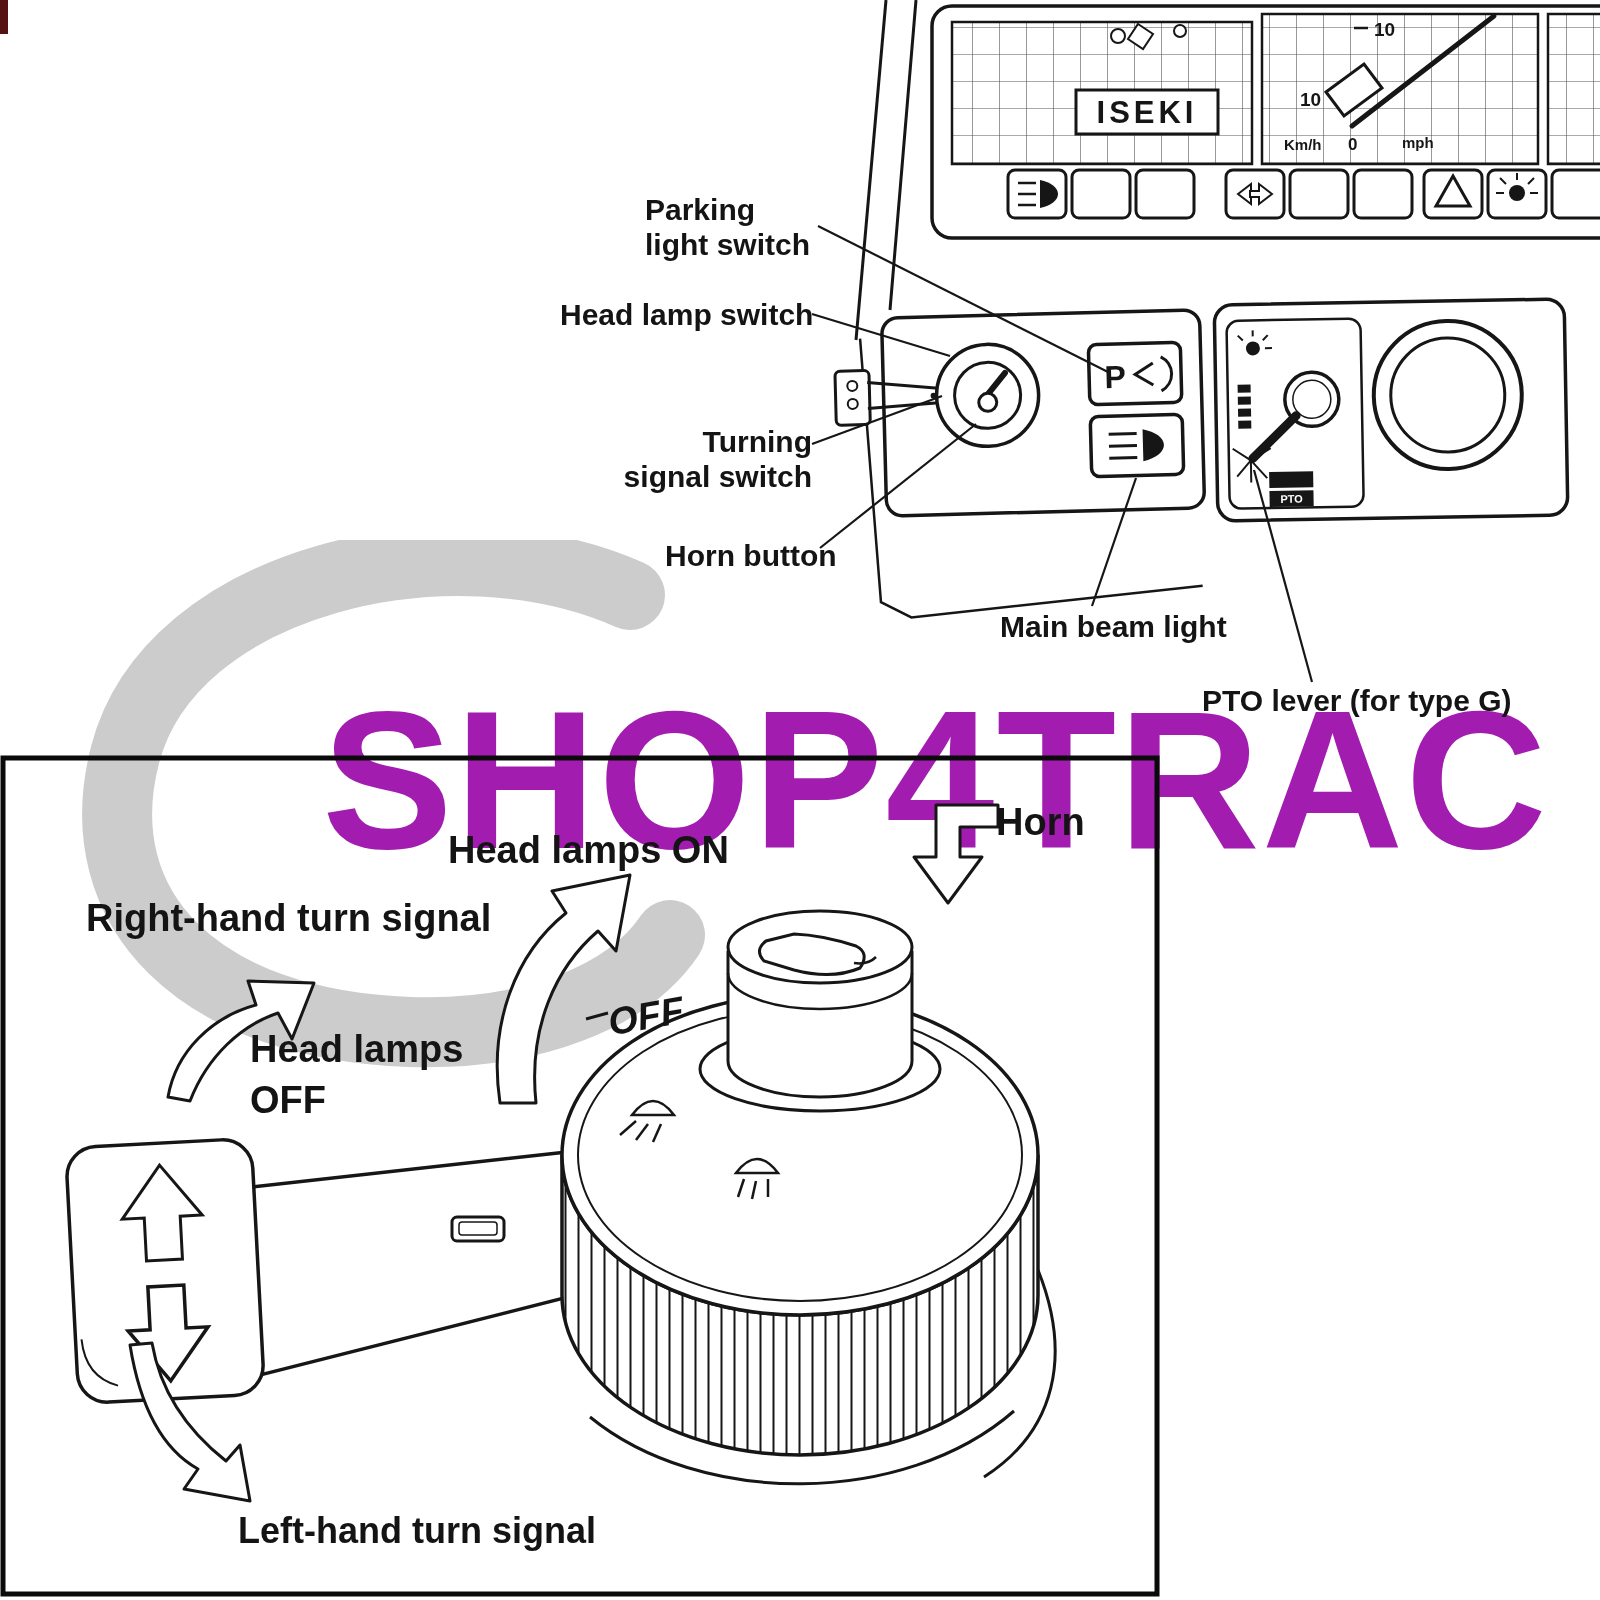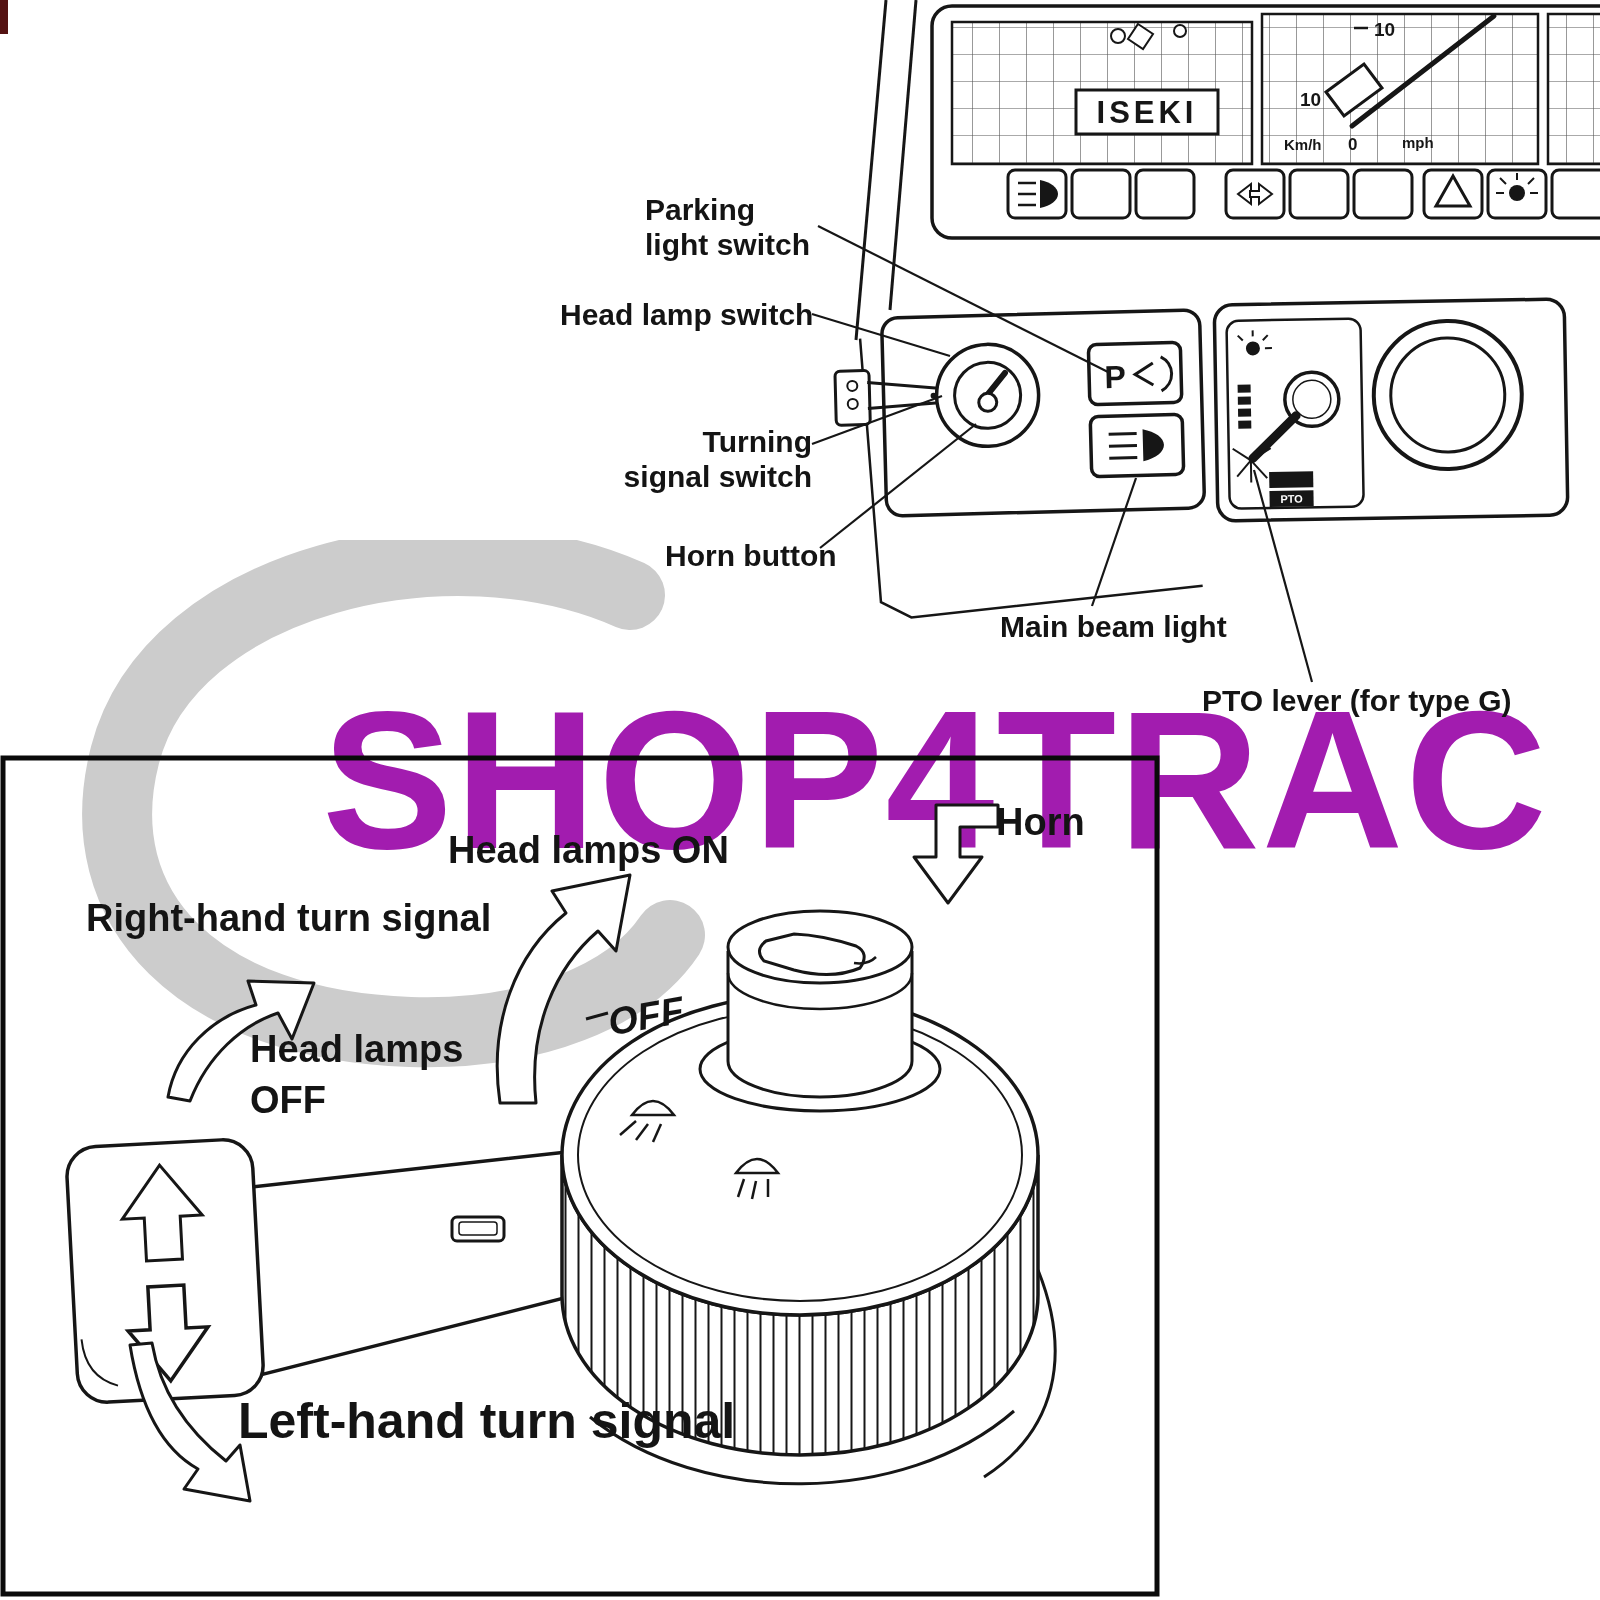--- a/index.html
+++ b/index.html
@@ -13,21 +13,21 @@
   #lbl-headlamp{left:560px;top:297px;width:250px;text-align:right;font-size:30px;}
   #lbl-turning{left:622px;top:424px;width:190px;text-align:right;font-size:30px;}
   #lbl-hornbtn{left:665px;top:538px;font-size:30px;}
   #lbl-mainbeam{left:1000px;top:609px;font-size:30px;}
   #lbl-pto{left:1202px;top:683px;font-size:30px;}
   #lbl-hlon{left:448px;top:828px;font-size:38px;}
   #lbl-horn{left:996px;top:800px;font-size:38px;}
   #lbl-rturn{left:86px;top:896px;font-size:38px;}
   #lbl-hloff{left:250px;top:1024px;width:222px;font-size:38px;line-height:1.35;}
   #lbl-dialoff{left:608px;top:994px;font-size:38px;font-style:italic;transform:rotate(-10deg);}
-  #lbl-lturn{left:238px;top:1392px;font-size:50px;}
+  #lbl-lturn{left:238px;top:1510px;font-size:36px;}
   #watermark-text{position:absolute;left:322px;top:668px;font-size:196px;font-weight:800;
         color:#a21caf;letter-spacing:2px;white-space:nowrap;z-index:1;}
   #watermark-swoosh{position:absolute;left:30px;top:540px;z-index:1;}
   #top-art{z-index:2;}
   #bottom-art{position:absolute;left:0;top:755px;z-index:2;}
   #scan-artifact{position:absolute;left:0;top:0;width:8px;height:34px;background:#541212;z-index:5;}
 </style>
 </head>
 <body>
 

